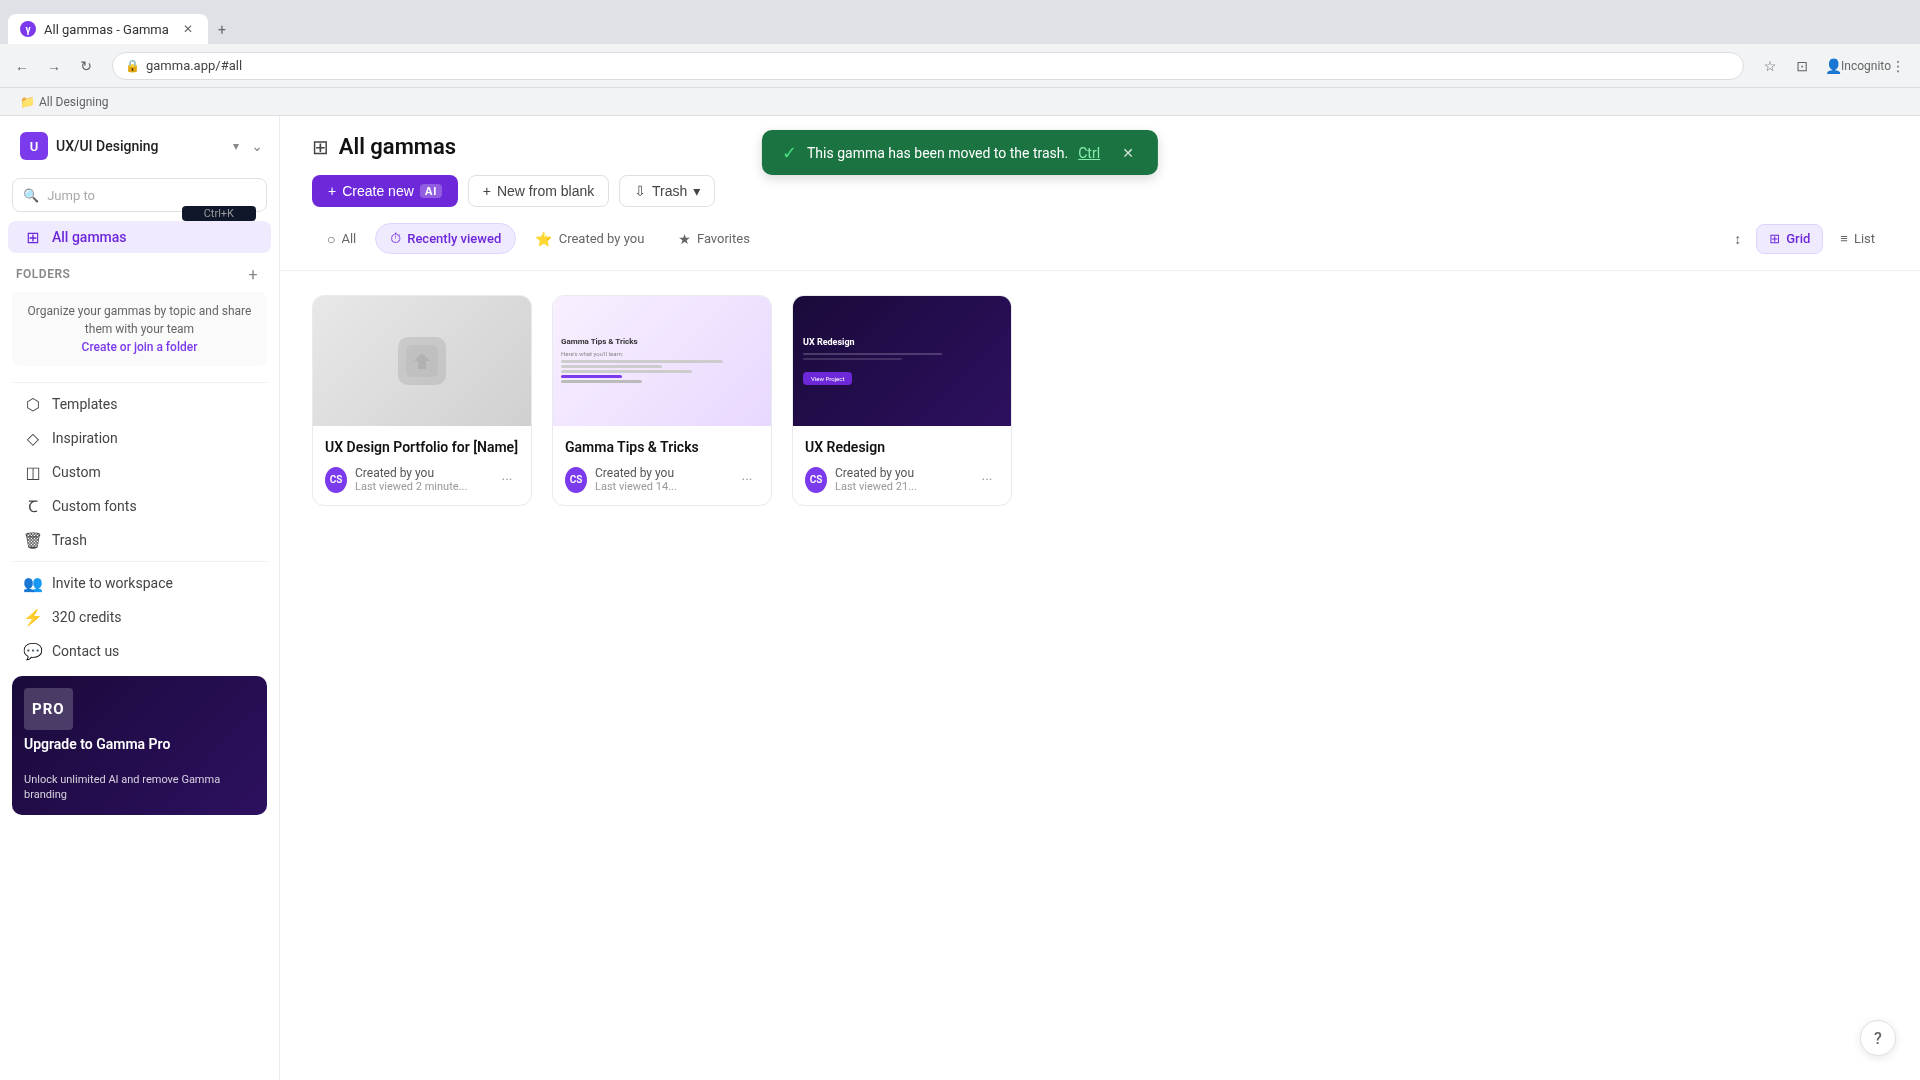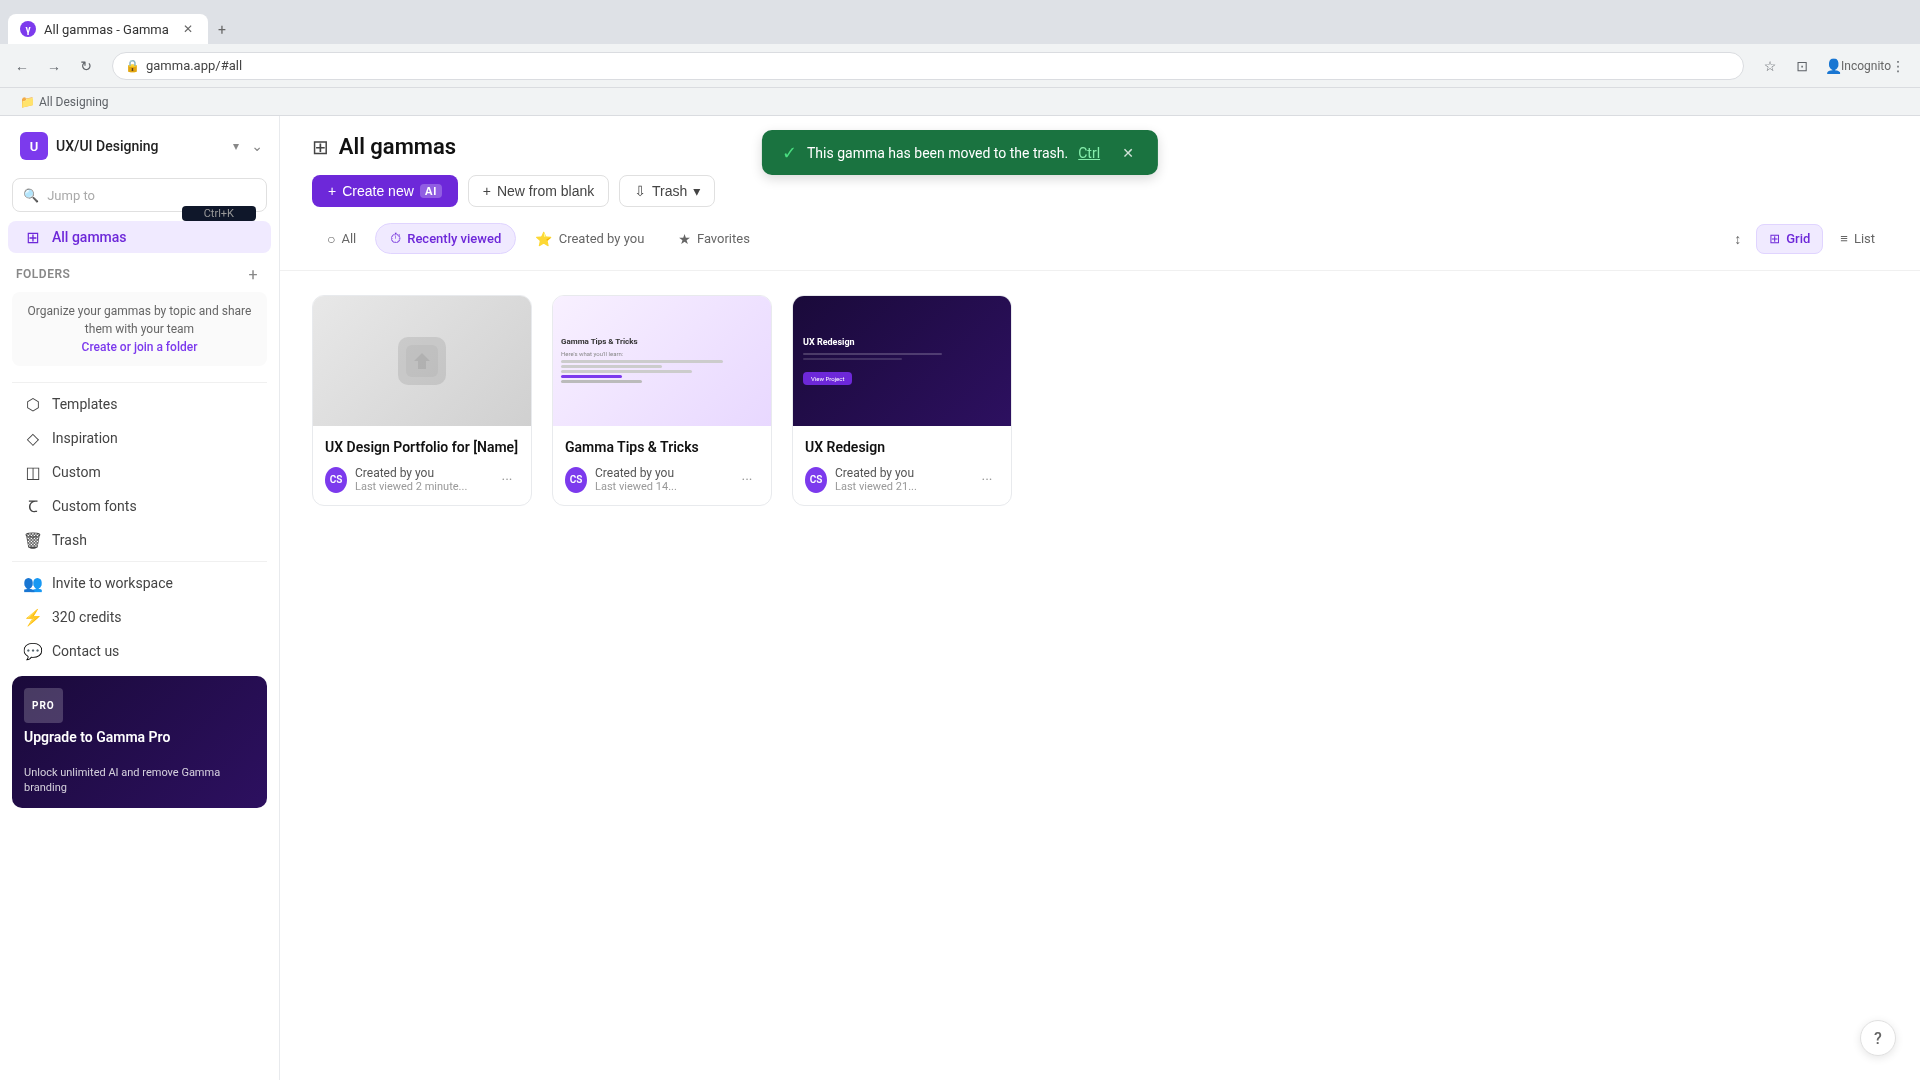--- a/index.html
+++ b/index.html
@@ -41,21 +41,21 @@
     .nav-item.active { background: #f0eaff; color: #6d28d9; font-weight: 500; }
     .nav-item-icon { width: 18px; height: 18px; display: flex; align-items: center; justify-content: center; color: inherit; font-size: 16px; }
 
     .section-header { display: flex; align-items: center; justify-content: space-between; padding: 10px 16px 4px; }
     .section-label { font-size: 12px; font-weight: 600; color: #888; text-transform: uppercase; letter-spacing: 0.5px; }
     .add-btn { width: 20px; height: 20px; display: flex; align-items: center; justify-content: center; color: #888; cursor: pointer; border-radius: 4px; font-size: 16px; }
 
     .folder-info { margin: 4px 12px 12px; padding: 10px 12px; background: #fafafa; border-radius: 8px; font-size: 12px; color: #666; line-height: 1.5; text-align: center; }
     .folder-link { color: #7c3aed; cursor: pointer; text-decoration: none; font-weight: 500; }
     .upgrade-box { margin: 8px 12px; background: linear-gradient(135deg, #1a0a3a, #2d1060); border-radius: 10px; padding: 12px; color: white; }
-    .upgrade-badge { display: inline-flex; align-items: center; gap: 4px; background: rgba(255,255,255,0.2); padding: 12px 8px; border-radius: 4px; font-size: 10px; font-weight: 700; letter-spacing: 1px; margin-bottom: 6px; }
+    .upgrade-badge { display: inline-flex; align-items: center; gap: 4px; background: rgba(255,255,255,0.2); padding: 12px 8px; border-radius: 4px; font-size: 15px; font-weight: 700; letter-spacing: 1px; margin-bottom: 6px; }
     .upgrade-title { font-size: 14px; font-weight: 600; margin-bottom: 20px; }
     .upgrade-desc { font-size: 11px; opacity: 0.8; line-height: 1.4; margin-top: 12px; }
 
     
     .main-content { flex: 1; display: flex; flex-direction: column; background: #fff; overflow-y: auto; position: relative; }
 
     .page-header { padding: 24px 32px 16px; border-bottom: 1px solid #f0f0f0; }
     .page-title-row { display: flex; align-items: center; gap: 10px; margin-bottom: 16px; }
     .page-icon { font-size: 20px; color: #444; }
     .page-title { font-size: 22px; font-weight: 600; color: #111; }

